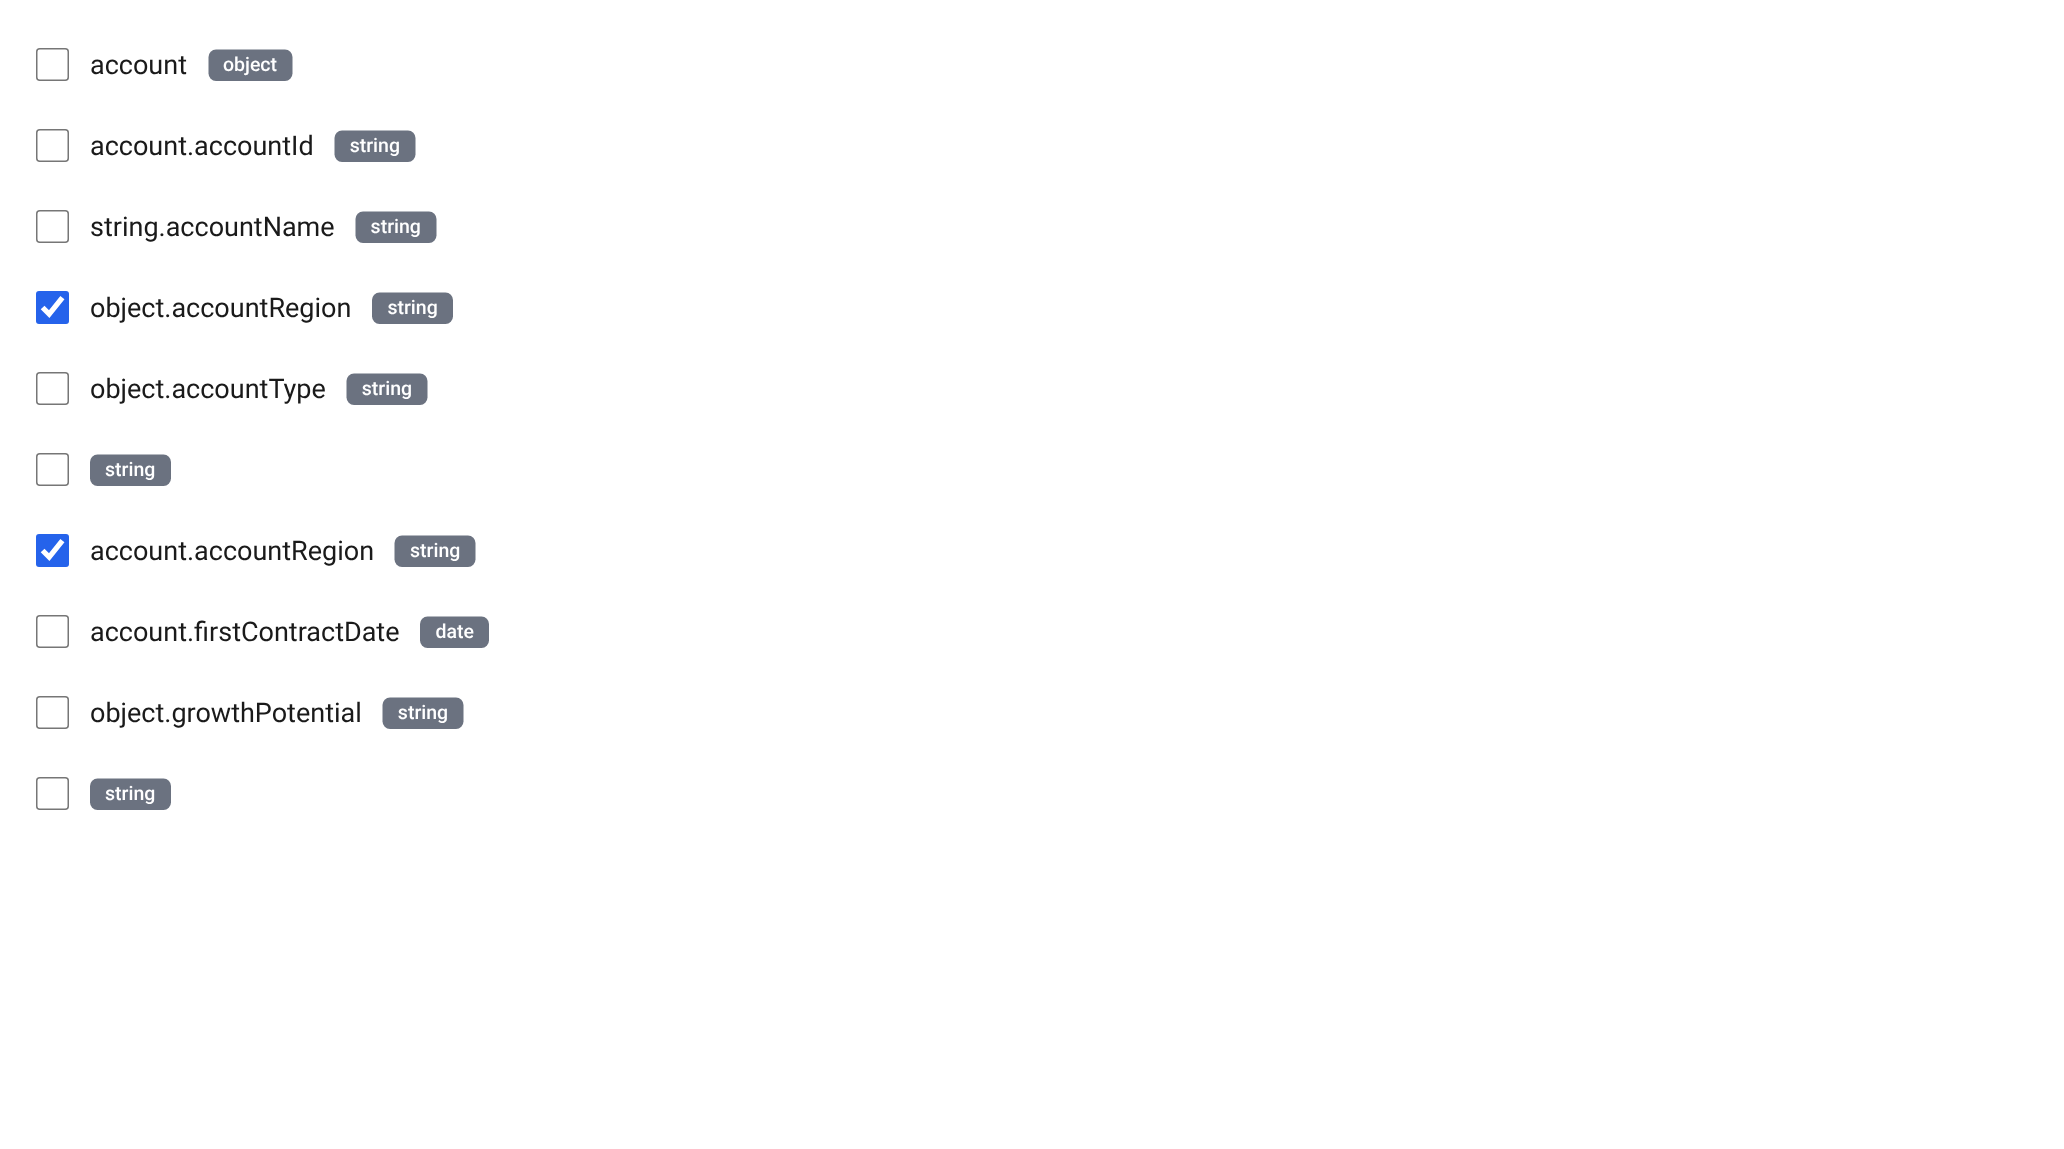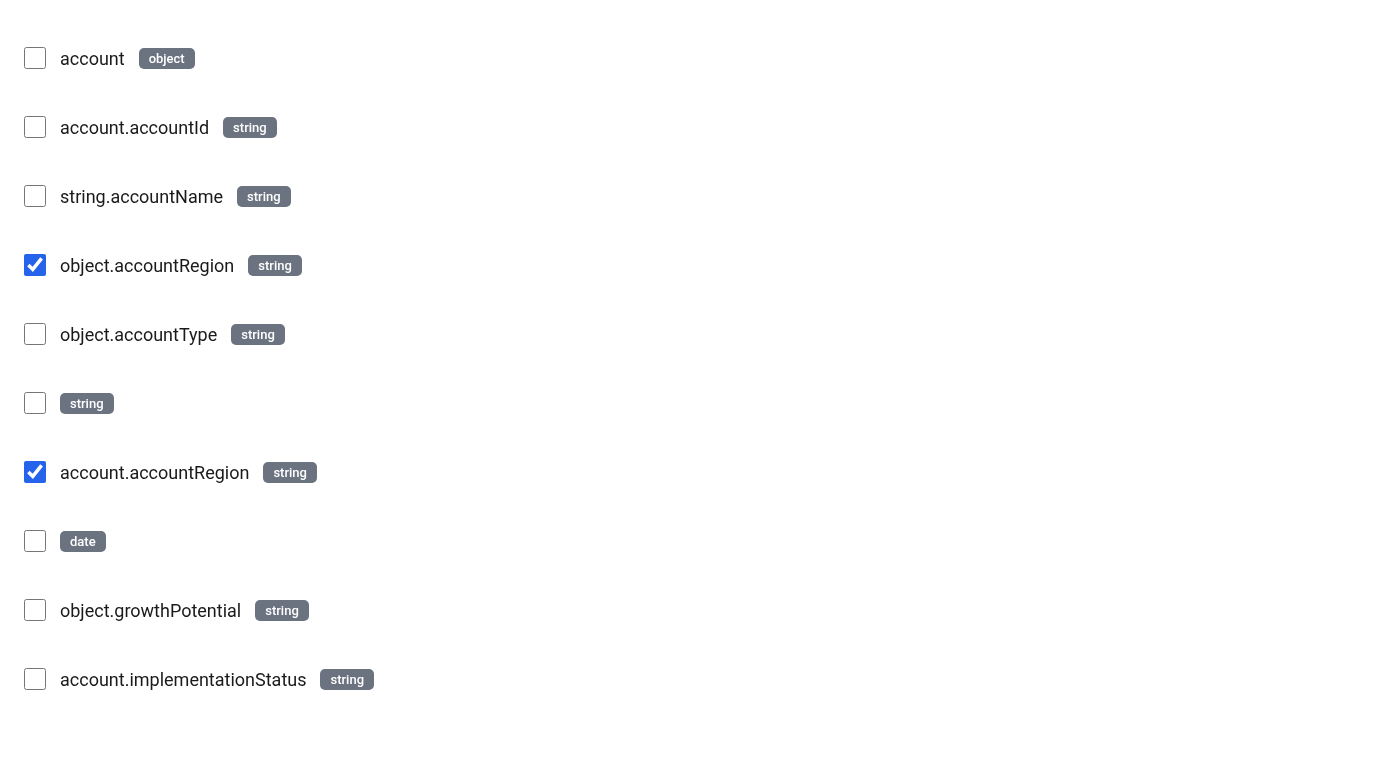--- a/index.html
+++ b/index.html
@@ -17,21 +17,21 @@
     }
 
     .field-list {
       display: flex;
       flex-direction: column;
       gap: 0;
     }
 
     .field-row {
       display: flex;
-      align-items: flex-end;
+      align-items: center;
       gap: 14px;
       padding: 16px 0;
     }
 
     .checkbox-wrapper {
       position: relative;
       width: 22px;
       height: 22px;
       flex-shrink: 0;
     }
@@ -53,21 +53,20 @@
 
     .type-badge {
       display: inline-block;
       background: #6b7280;
       color: #ffffff;
       font-size: 13px;
       font-weight: 500;
       padding: 3px 10px;
       border-radius: 5px;
       white-space: nowrap;
-      margin-top: 16px;
     }
   </style>
 </head>
 <body>
 
 <div class="field-list">
 <div class="field-row">
       <div class="checkbox-wrapper"><input type="checkbox" style=""></div>
       <span class="field-name">account</span>
       <span class="type-badge">object</span>
@@ -96,25 +95,25 @@
       <div class="checkbox-wrapper"><input type="checkbox" style=""></div>
       <span class="type-badge">string</span>
     </div>
     <div class="field-row">
       <div class="checkbox-wrapper"><input type="checkbox" checked="" style=""></div>
       <span class="field-name">account.accountRegion</span>
       <span class="type-badge">string</span>
     </div>
     <div class="field-row">
       <div class="checkbox-wrapper"><input type="checkbox" style=""></div>
+      <span class="field-name">account.firstContractDate</span>
       <span class="type-badge">date</span>
     </div>
     <div class="field-row">
       <div class="checkbox-wrapper"><input type="checkbox" style=""></div>
       <span class="field-name">object.growthPotential</span>
       <span class="type-badge">string</span>
     </div>
     <div class="field-row">
       <div class="checkbox-wrapper"><input type="checkbox" style=""></div>
-      <span class="field-name">account.implementationStatus</span>
       <span class="type-badge">string</span>
     </div>
   </div>
 
 </body></html>

